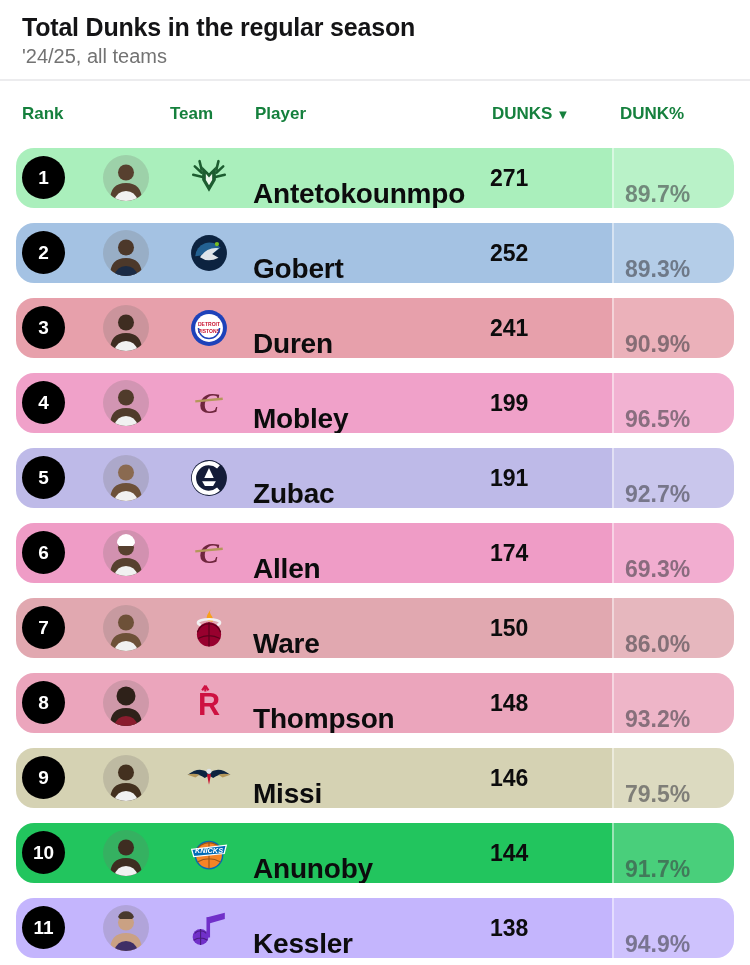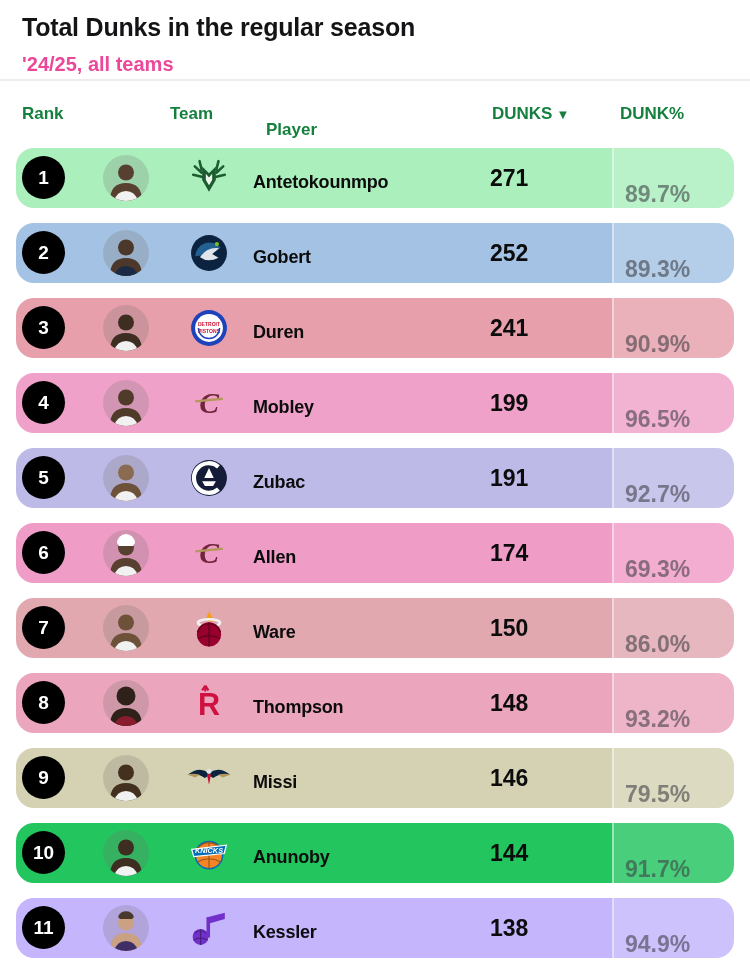--- a/index.html
+++ b/index.html
@@ -1,48 +1,48 @@
 <!DOCTYPE html>
 <html><head>
 <meta charset="utf-8">
 <style>
   * { margin:0; padding:0; box-sizing:border-box; }
   html,body { width:750px; height:965px; background:#ffffff; overflow:hidden;
               font-family:"Liberation Sans", sans-serif; }
   .page { position:relative; width:646px; height:965px; background:#ffffff; }
 
   .title    { position:absolute; left:22px; top:13px; font-size:25px; font-weight:700; color:#141416; letter-spacing:-0.2px; }
-  .subtitle { position:absolute; left:22px; top:45px; font-size:20px; font-weight:700; color:#ec4899;margin-top:8px; }
+  .subtitle { position:absolute; left:22px; top:45px; font-size:20px; font-weight:400; color:#737373; }
   .divider  { position:absolute; left:0; top:79px; width:750px; height:2px; background:#ececee; }
 
   .col { position:absolute; top:104px; font-size:17px; font-weight:700; color:#15803d; }
   .col-rank   { left:22px; }
   .col-team   { left:170px; }
-  .col-player { left:266px;margin-top:16px; }
+  .col-player { left:255px; }
   .col-dunks  { left:492px; cursor:pointer; }
   .col-pct    { left:620px; }
   .sort-icon  { font-size:13px; margin-left:4px; }
 
   .rows { position:absolute; left:0; top:148px; width:750px; }
   .row  { position:relative; margin:0 16px 15px 16px; width:718px; height:60px;
           border-radius:18px; overflow:hidden; }
 
   .rank { position:absolute; left:6px; top:8px; width:43px; height:43px; border-radius:50%;
           background:#000000; display:flex; align-items:center; justify-content:center; }
   .rank-num { color:#ffffff; font-size:19px; font-weight:600; }
 
   .avatar { position:absolute; left:87px; top:7px; width:46px; height:46px; border-radius:50%;
             overflow:hidden; background:rgba(115,112,108,0.24); }
   .avatar svg { display:block; width:46px; height:46px; }
 
   .logo { position:absolute; left:169px; top:0; width:48px; height:60px;
           display:flex; align-items:center; justify-content:center; }
 
-  .player { position:absolute; left:237px; top:4px; height:60px; display:flex; align-items:center;
-            font-size:18px; font-weight:700; color:#0c0c0d; letter-spacing:-0.2px; }
+  .player { position:absolute; left:237px; top:16px; height:60px; display:flex; align-items:center;
+            font-size:28px; font-weight:700; color:#0c0c0d; letter-spacing:-0.2px; }
   .dunks  { position:absolute; left:474px; top:0; height:60px; display:flex; align-items:center;
             font-size:23px; font-weight:700; color:#0c0c0d; }
 
   .pct { position:absolute; right:0; top:0; width:122px; height:60px;
          background:rgba(255,255,255,0.18); border-left:2px solid rgba(255,255,255,0.45);
          display:flex; align-items:flex-end; padding-left:11px;margin-left:40px; }
   .pct-val { font-size:23px; font-weight:700; color:rgba(60,60,67,0.58); }
 </style>
 </head>
 <body>

